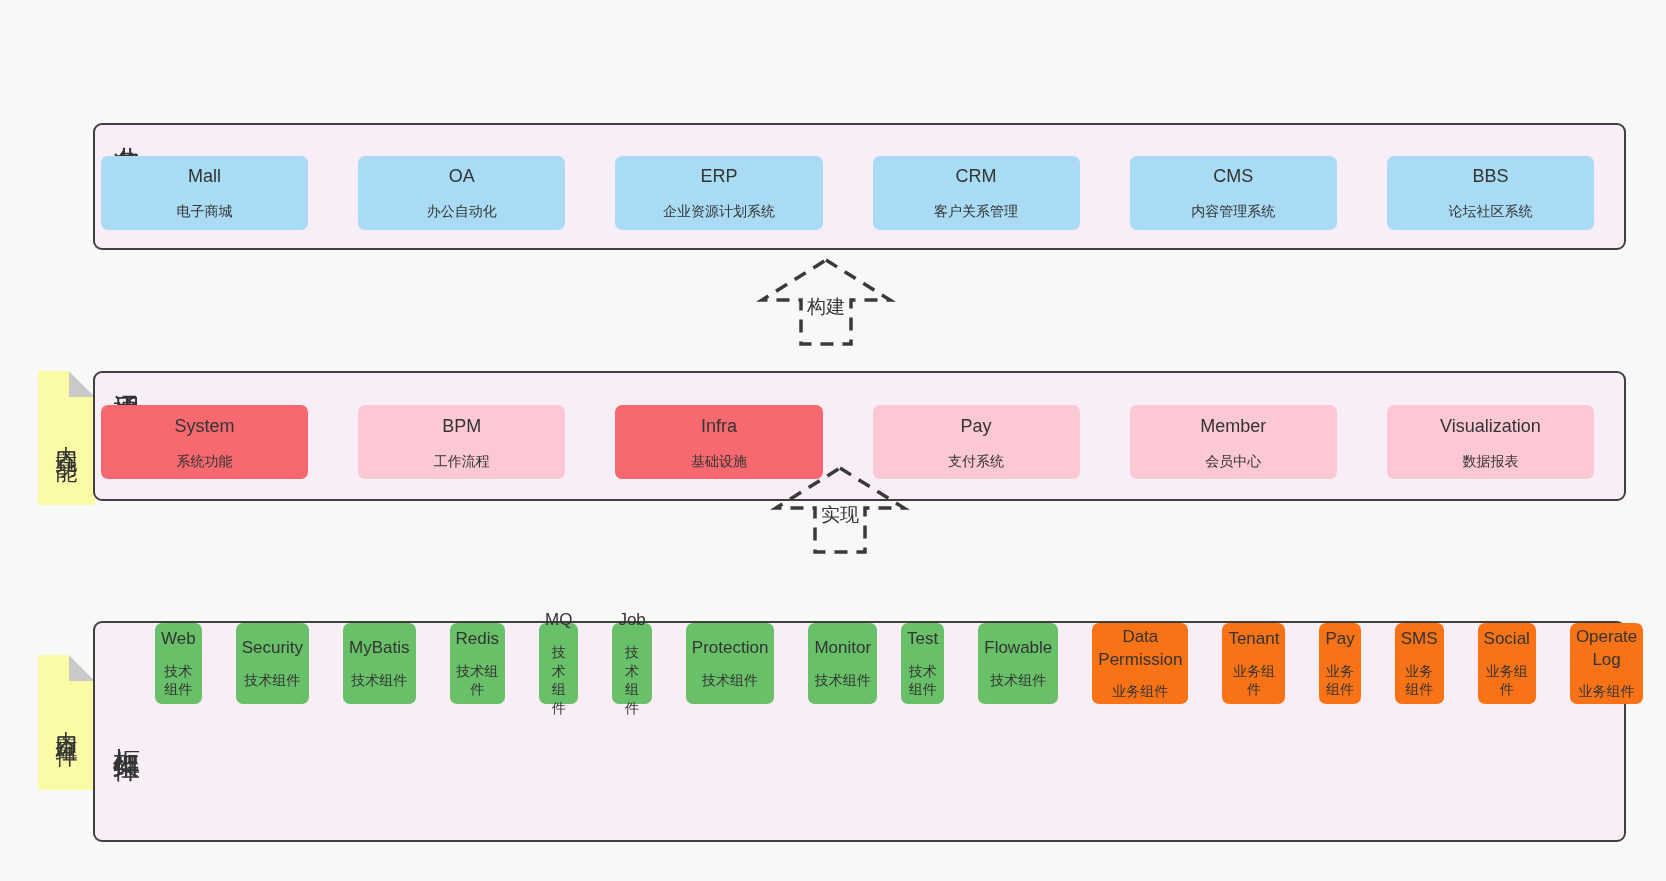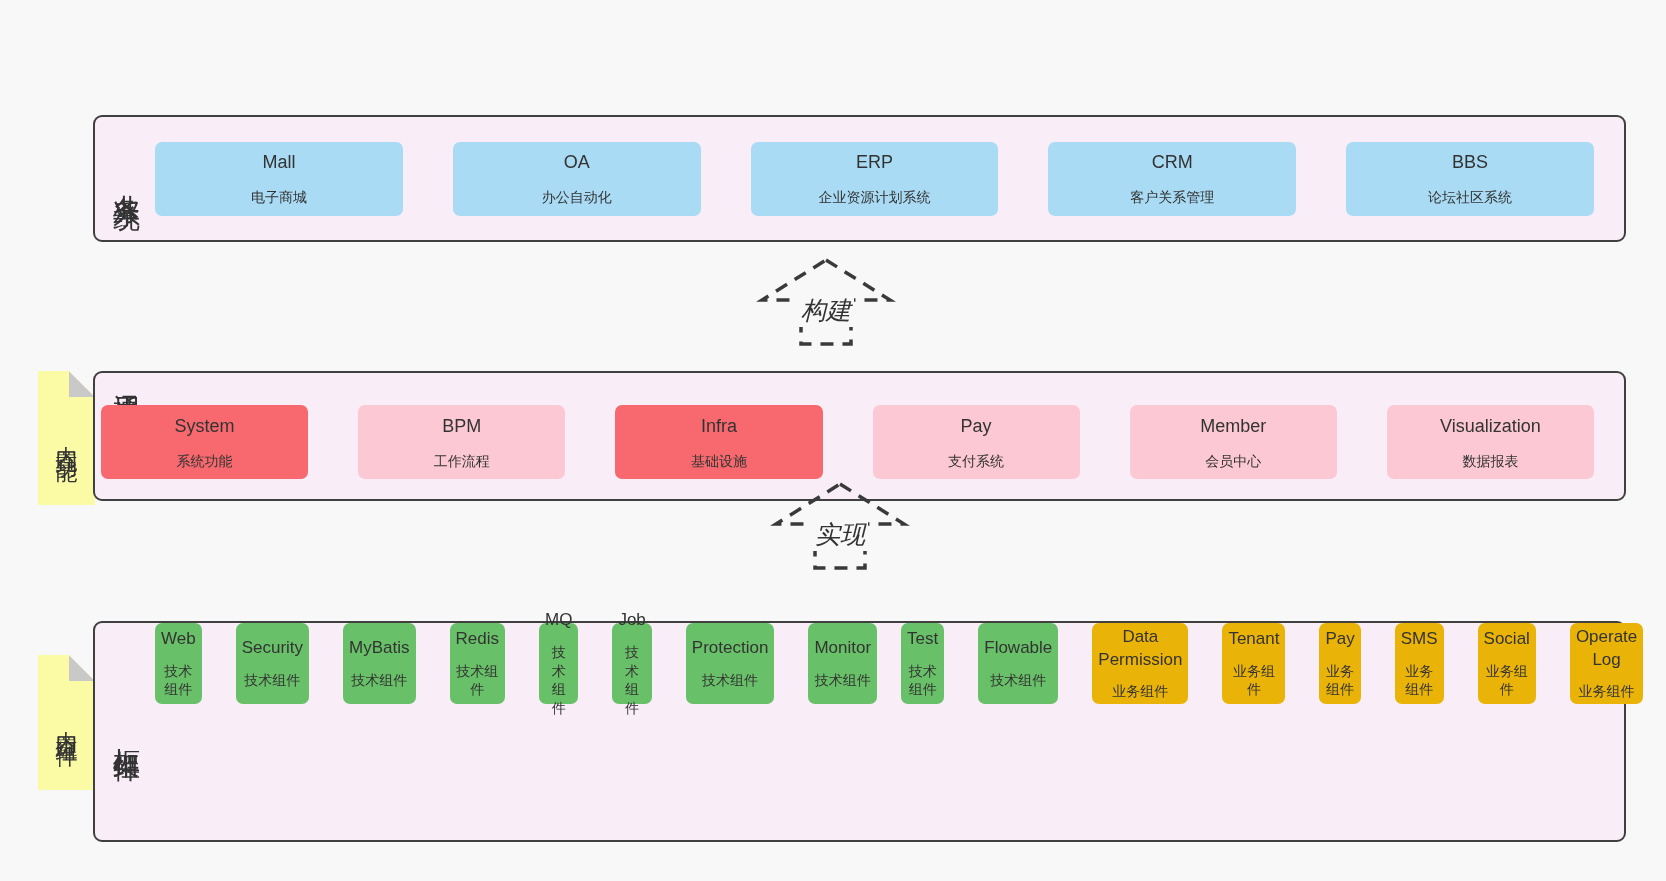--- a/index.html
+++ b/index.html
@@ -4,21 +4,21 @@
 <style>
   * { margin:0; padding:0; box-sizing:border-box; }
   html,body { background:#f8f8f8; font-family:"Liberation Sans", sans-serif; }
   .canvas { position:relative; width:1666px; height:881px; background:#f8f8f8; overflow:hidden; }
 
   .band {
     position:absolute; left:93px; width:1533px;
     background:#f9eef7; border:2px solid #404040; border-radius:9px;
     display:flex; z-index:1;
   }
-  .band-top    { top:115px; height:127px; }
+  .band-top    { top:123px; height:127px;flex-direction:column; }
   .band-mid    { top:371px; height:130px;flex-direction:column; }
   .band-bottom { top:621px; height:221px; }
 
   .band-label {
     width:54px; padding-left:8px;
     writing-mode:vertical-lr; text-orientation:upright;
     display:flex; align-items:center; justify-content:center;
     font-size:27px; line-height:1; letter-spacing:3px; color:#333;
   }
 
@@ -32,47 +32,47 @@
   .box {
     border-radius:7px; display:flex; flex-direction:column;
     align-items:center; justify-content:center; text-align:center;
     color:#333; font-size:18px; line-height:1.5; padding:2px 6px;
   }
   .box .zh { font-size:14px;margin-top:11px; }
   .blue        { background:#a9dbf5; }
   .red         { background:#f7696e; }
   .pink        { background:#fcc8d3; }
   .green-dark  { background:#68c168; }
-  .green-light { background:#eab308; }
+  .green-light { background:#f97316; }
 
   .side-tab {
     position:absolute; left:38px; width:57px; background:#fbfba5; z-index:0;
     clip-path:polygon(0 0, calc(100% - 26px) 0, 100% 26px, 100% 100%, 0 100%);
     writing-mode:vertical-lr; text-orientation:upright;
     display:flex; align-items:center; justify-content:center;
     font-size:22px; letter-spacing:5px; color:#333;
   }
   .tab-mid    { top:371px; height:134px; }
   .tab-bottom { top:655px; height:135px; }
   .fold {
     position:absolute; top:0; right:0; width:26px; height:26px;
     background:#c9c9c9; clip-path:polygon(0 0, 100% 100%, 0 100%);
   }
 
   .arrow { position:absolute; width:140px; height:92px; z-index:2; }
   .arrow-1 { left:756px; top:256px; }
-  .arrow-2 { left:770px; top:480px; }
+  .arrow-2 { left:770px; top:464px; }
   .arrow svg { display:block; width:140px; height:92px; }
   .arrow path {
     stroke:#3a3a3a; stroke-width:3.5; fill:none;
     stroke-dasharray:13 9;
   }
   .arrow-label {
     position:absolute; left:50%; top:38px; transform:translateX(-50%);
-    background:#f8f8f8; padding:0 3px; font-size:25px; color:#333; white-space:nowrap;font-style:italic;
+    background:#f8f8f8; padding:0 3px; font-size:19px; color:#333; white-space:nowrap;
   }
 </style>
 </head>
 <body>
 
 <div class="canvas">
 
   <section class="band band-top">
     <div class="band-label">业务系统</div>
     <div class="row6">
@@ -90,20 +90,24 @@
         <div class="box blue">
           <span class="en">ERP</span>
           <span class="zh">企业资源计划系统</span>
         </div>
 
         <div class="box blue">
           <span class="en">CRM</span>
           <span class="zh">客户关系管理</span>
         </div>
 
+        <div class="box blue">
+          <span class="en">CMS</span>
+          <span class="zh">内容管理系统</span>
+        </div>
 
         <div class="box blue">
           <span class="en">BBS</span>
           <span class="zh">论坛社区系统</span>
         </div>
       </div>
   </section>
 
   <div class="arrow arrow-1">
     <svg viewBox="0 0 140 92">

